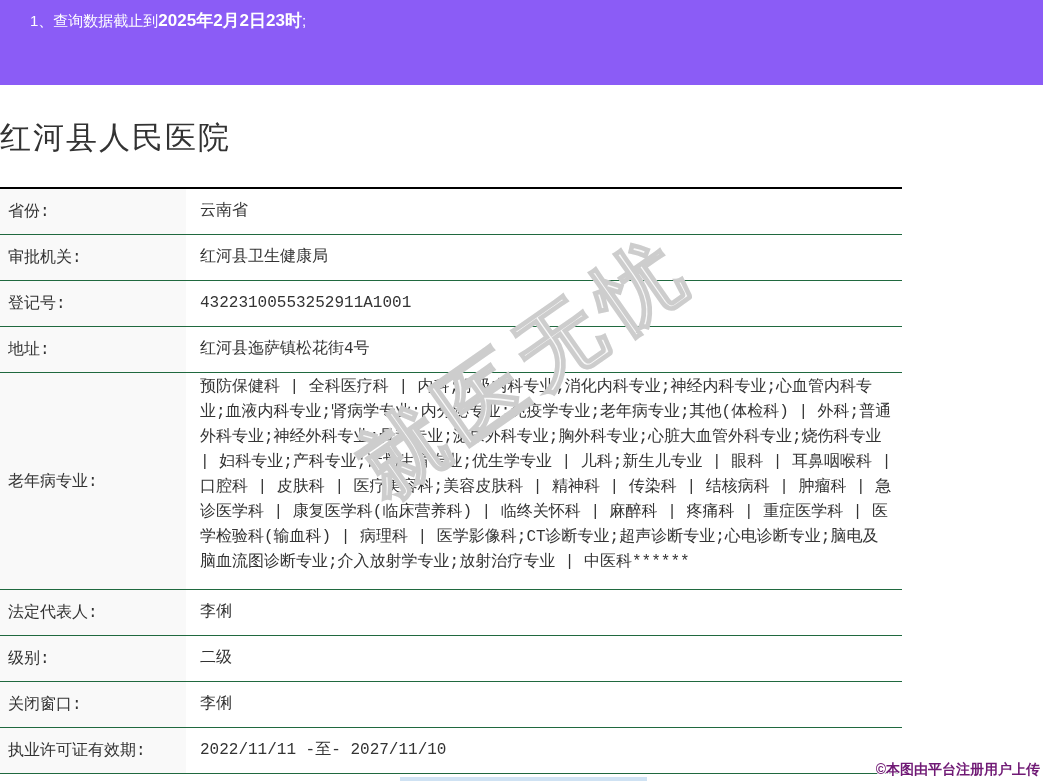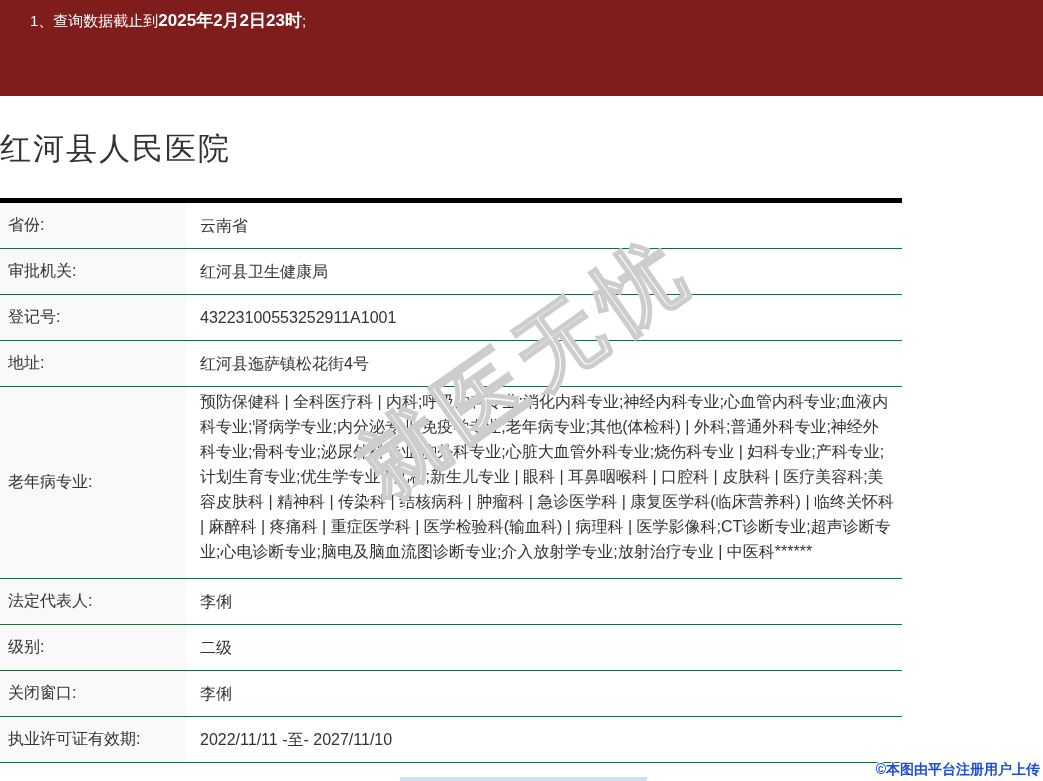--- a/index.html
+++ b/index.html
@@ -4,44 +4,45 @@
 <style>
   * { box-sizing: border-box; margin: 0; padding: 0; }
   html, body {
     width: 1043px; height: 781px;
     font-family: "Liberation Sans", sans-serif;
     background: #fff; color: #333;
     overflow: hidden; position: relative;
   }
   
   .notice {
-    background: #7f1d1d;
+    background: #8b5cf6;
     color: #fff;
     padding: 8px 10px 10px 30px;
-    height: 96px;
+    height: 85px;
   }
   .notice-item {
     font-size: 15px;
     line-height: 26px;
     white-space: nowrap;
   }
   .notice-item b { font-weight: bold; font-size: 17px; }
   
   .page-title {
     font-size: 31px;
     font-weight: 400;
     color: #333;
     letter-spacing: 2px;
     margin: 32px 0 28px 0;
   }
   
   .info-table {
     width: 902px;
     border-collapse: collapse;
-    border-top: 5px solid #000000;
+    border-top: 2px solid #000000;
+    font-family: Liberation Mono, monospace;
   }
   .info-table tr { border-bottom: 1px solid #20693f; }
   .info-table td {
     font-size: 16px;
     vertical-align: middle;
     padding: 10px 8px;
   }
   td.label-cell {
     width: 186px;
     background: #f9f9f9;
@@ -89,21 +90,21 @@
     text-shadow: 0 0 1px #d8d8d8;
     pointer-events: none;
     white-space: nowrap;
   }
   
   .copyright {
     position: absolute;
     right: 3px; bottom: 2px;
     font-size: 14px;
     font-weight: bold;
-    color: #1d4ed8;
+    color: #701a75;
     text-shadow: -1px 0 #fff, 1px 0 #fff, 0 -1px #fff, 0 1px #fff, 1px 1px #fff, -1px -1px #fff;
     margin-left: 36px;
   }
 </style>
 </head>
 <body>
 
 <div class="notice">
   <div class="notice-item"><span>1、</span><span>查询数据截止到</span><b>2025年2月2日23时</b><span>;</span></div>
 </div>

